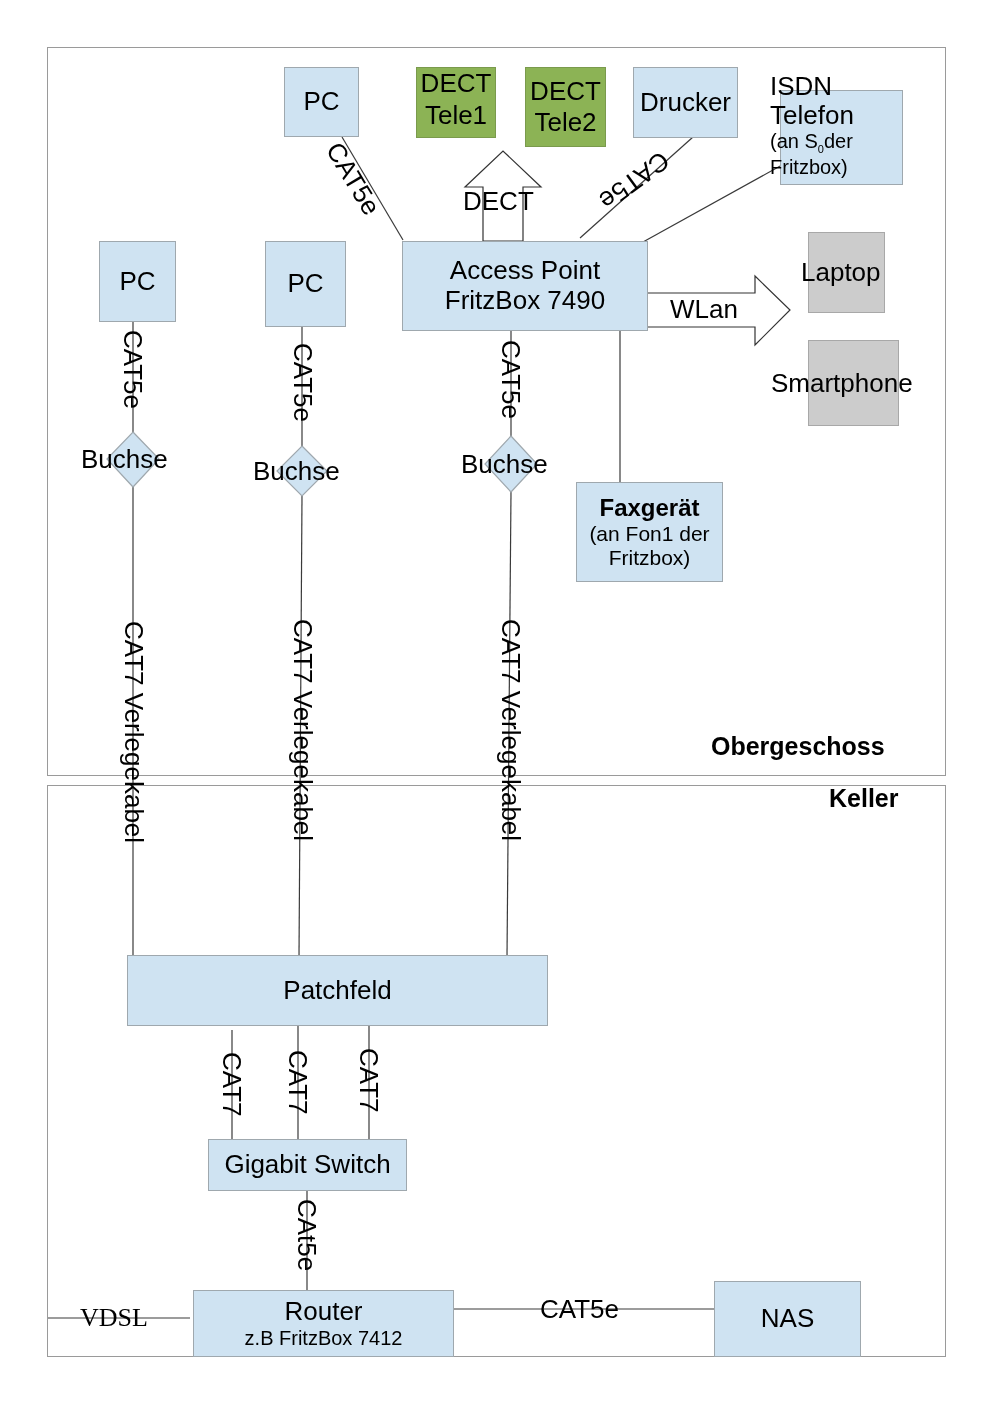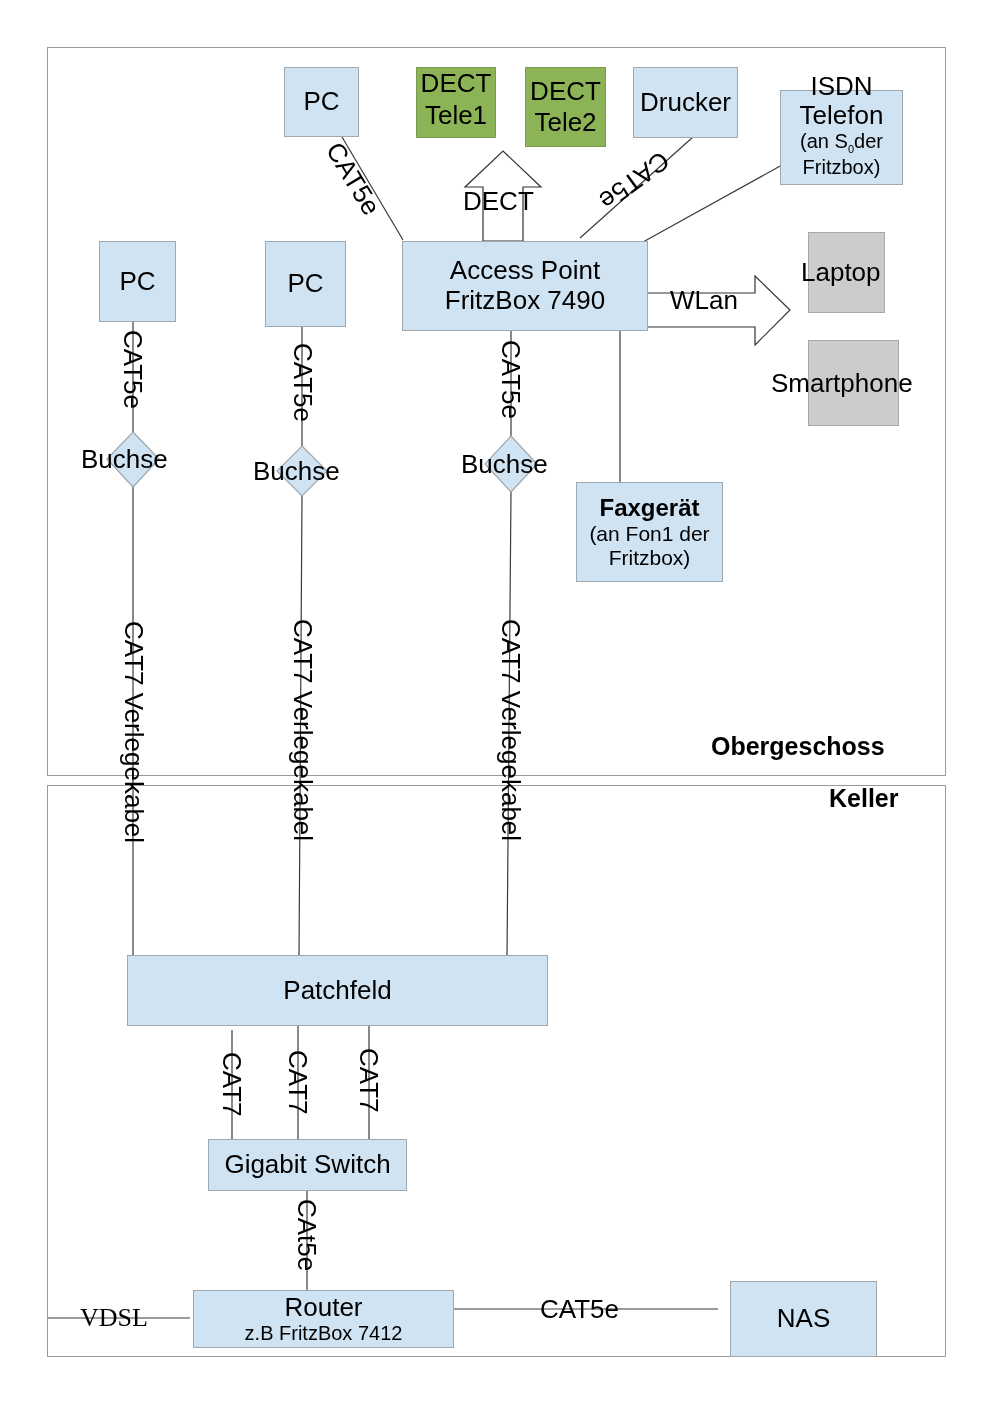--- a/index.html
+++ b/index.html
@@ -12,21 +12,21 @@
   .grey { background:#cccccc; border-color:#a8a8a8; }
   .t26 { font-size:26px; }
   .t24 { font-size:24px;font-weight:bold; }
   .t20 { font-size:20px; }
   .t19 { font-size:21px; }
   .lbl { position:absolute; font-size:26px; white-space:nowrap; line-height:1; }
   .vlbl { position:absolute; font-size:26px; white-space:nowrap; line-height:1;
           transform-origin:0 0; transform:rotate(90deg); }
   .zone-title { position:absolute; font-size:25px; font-weight:bold; white-space:nowrap; }
   svg.lines { position:absolute; left:0; top:0; width:992px; height:1403px; pointer-events:none; }
-  .overflow-text { position:absolute; white-space:nowrap; text-align:center; line-height:1.12; }
+  .overflow-text { position:absolute; white-space:nowrap; line-height:1.12; }
 </style>
 </head>
 <body>
 
 <div class="zone" style="left:47px; top:47px; width:899px; height:729px;"></div>
 <div class="zone" style="left:47px; top:785px; width:899px; height:572px;"></div>
 
 <svg class="lines" viewBox="0 0 992 1403">
   <g stroke="#3a3a3a" stroke-width="1.2" fill="none">
 
@@ -120,21 +120,21 @@
   <span class="t19">Fritzbox)</span>
 </div>
 
 <div class="lbl" style="left:81px; top:446px;">Buchse</div>
 <div class="lbl" style="left:253px; top:458px;">Buchse</div>
 <div class="lbl" style="left:461px; top:451px;">Buchse</div>
 
 <div class="lbl" style="left:344px; top:138px; transform-origin:0 0; transform:rotate(59deg);">CAT5e</div>
 <div class="lbl" style="left:463px; top:188px;">DECT</div>
 <div class="lbl" style="left:674px; top:168px; transform-origin:0 0; transform:rotate(144deg);">CAT5e</div>
-<div class="lbl" style="left:670px; top:287px;">WLan</div>
+<div class="lbl" style="left:670px; top:296px;">WLan</div>
 
 <div class="vlbl" style="left:146px; top:330px;">CAT5e</div>
 <div class="vlbl" style="left:316px; top:343px;">CAT5e</div>
 <div class="vlbl" style="left:524px; top:340px;">CAT5e</div>
 
 <div class="vlbl" style="left:147px; top:621px;">CAT7 Verlegekabel</div>
 <div class="vlbl" style="left:316px; top:619px;">CAT7 Verlegekabel</div>
 <div class="vlbl" style="left:524px; top:619px;">CAT7 Verlegekabel</div>
 
 <div class="zone-title" style="left:711px; top:732px;">Obergeschoss</div>
@@ -147,23 +147,23 @@
 <div class="vlbl" style="left:245px; top:1052px;">CAT7</div>
 <div class="vlbl" style="left:311px; top:1050px;">CAT7</div>
 <div class="vlbl" style="left:382px; top:1048px;">CAT7</div>
 
 <div class="box t26" style="left:208px; top:1139px; width:199px; height:52px;">
   <span>Gigabit Switch</span>
 </div>
 
 <div class="vlbl" style="left:320px; top:1199px;">CAt5e</div>
 
-<div class="box" style="left:193px; top:1290px; width:261px; height:58px;text-align:center;">
+<div class="box" style="left:193px; top:1290px; width:261px; height:67px;text-align:center;">
   <span class="t26">Router</span>
   <span class="t20">z.B FritzBox 7412</span>
 </div>
 
 <div class="lbl" style="left:80px; top:1305px;font-family:Liberation Serif, serif;">VDSL</div>
 <div class="lbl" style="left:540px; top:1296px;">CAT5e</div>
 
-<div class="box t26" style="left:714px; top:1281px; width:147px; height:76px;margin-left:16px;">
+<div class="box t26" style="left:714px; top:1281px; width:147px; height:76px;">
   <span>NAS</span>
 </div>
 
 </body></html>

